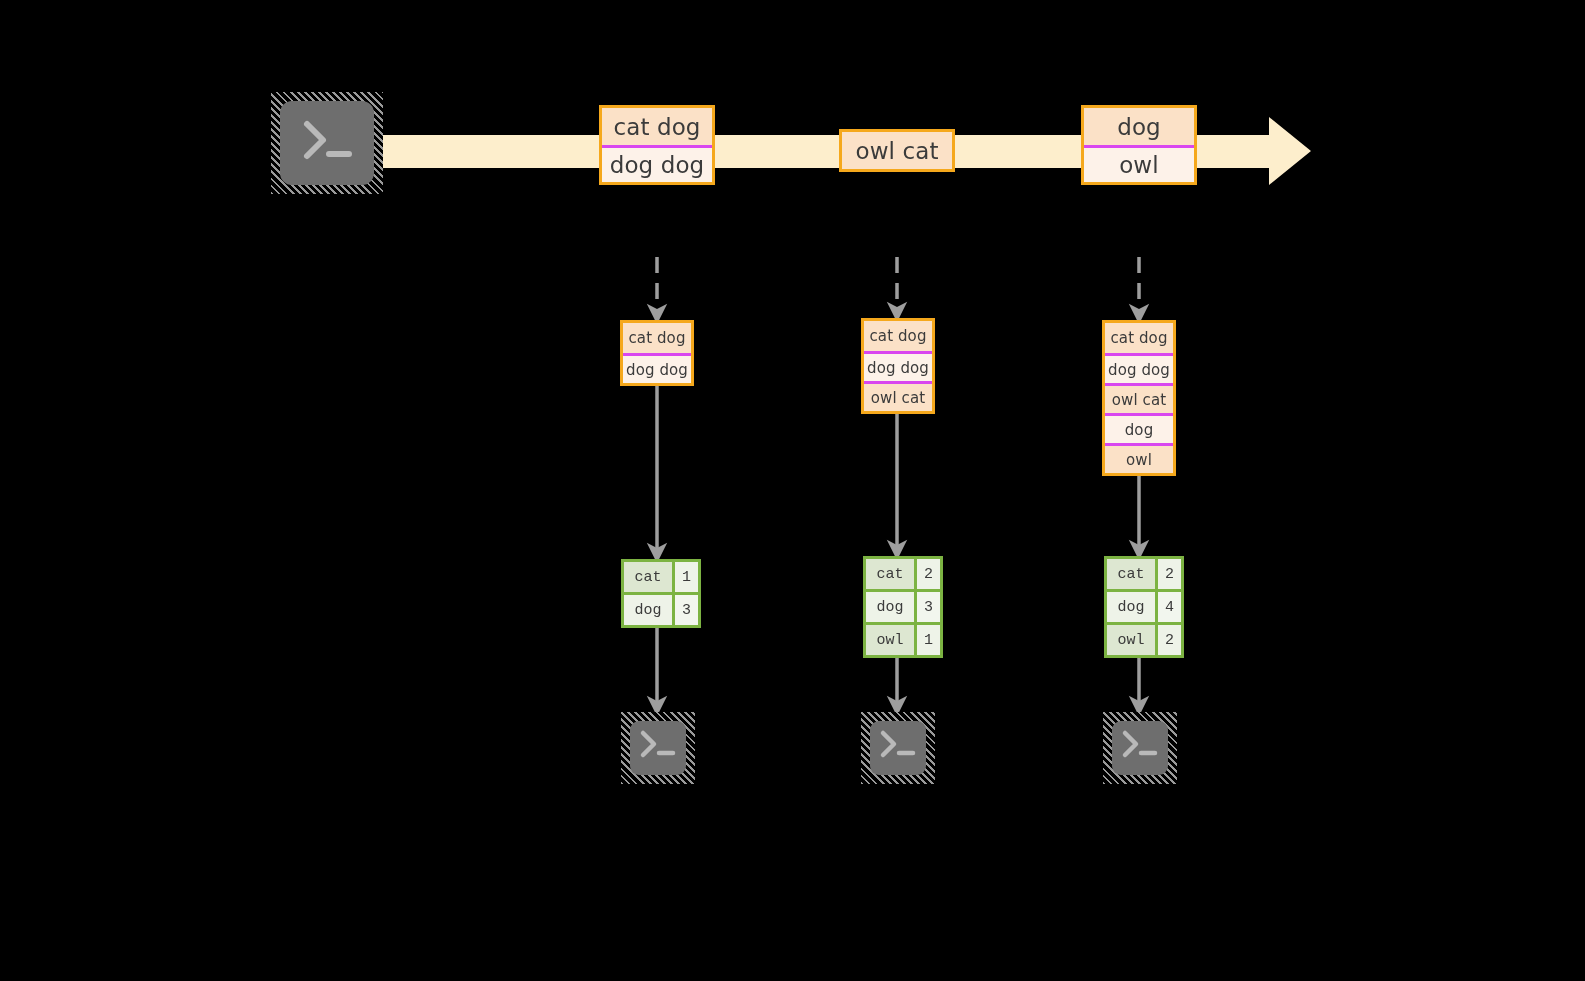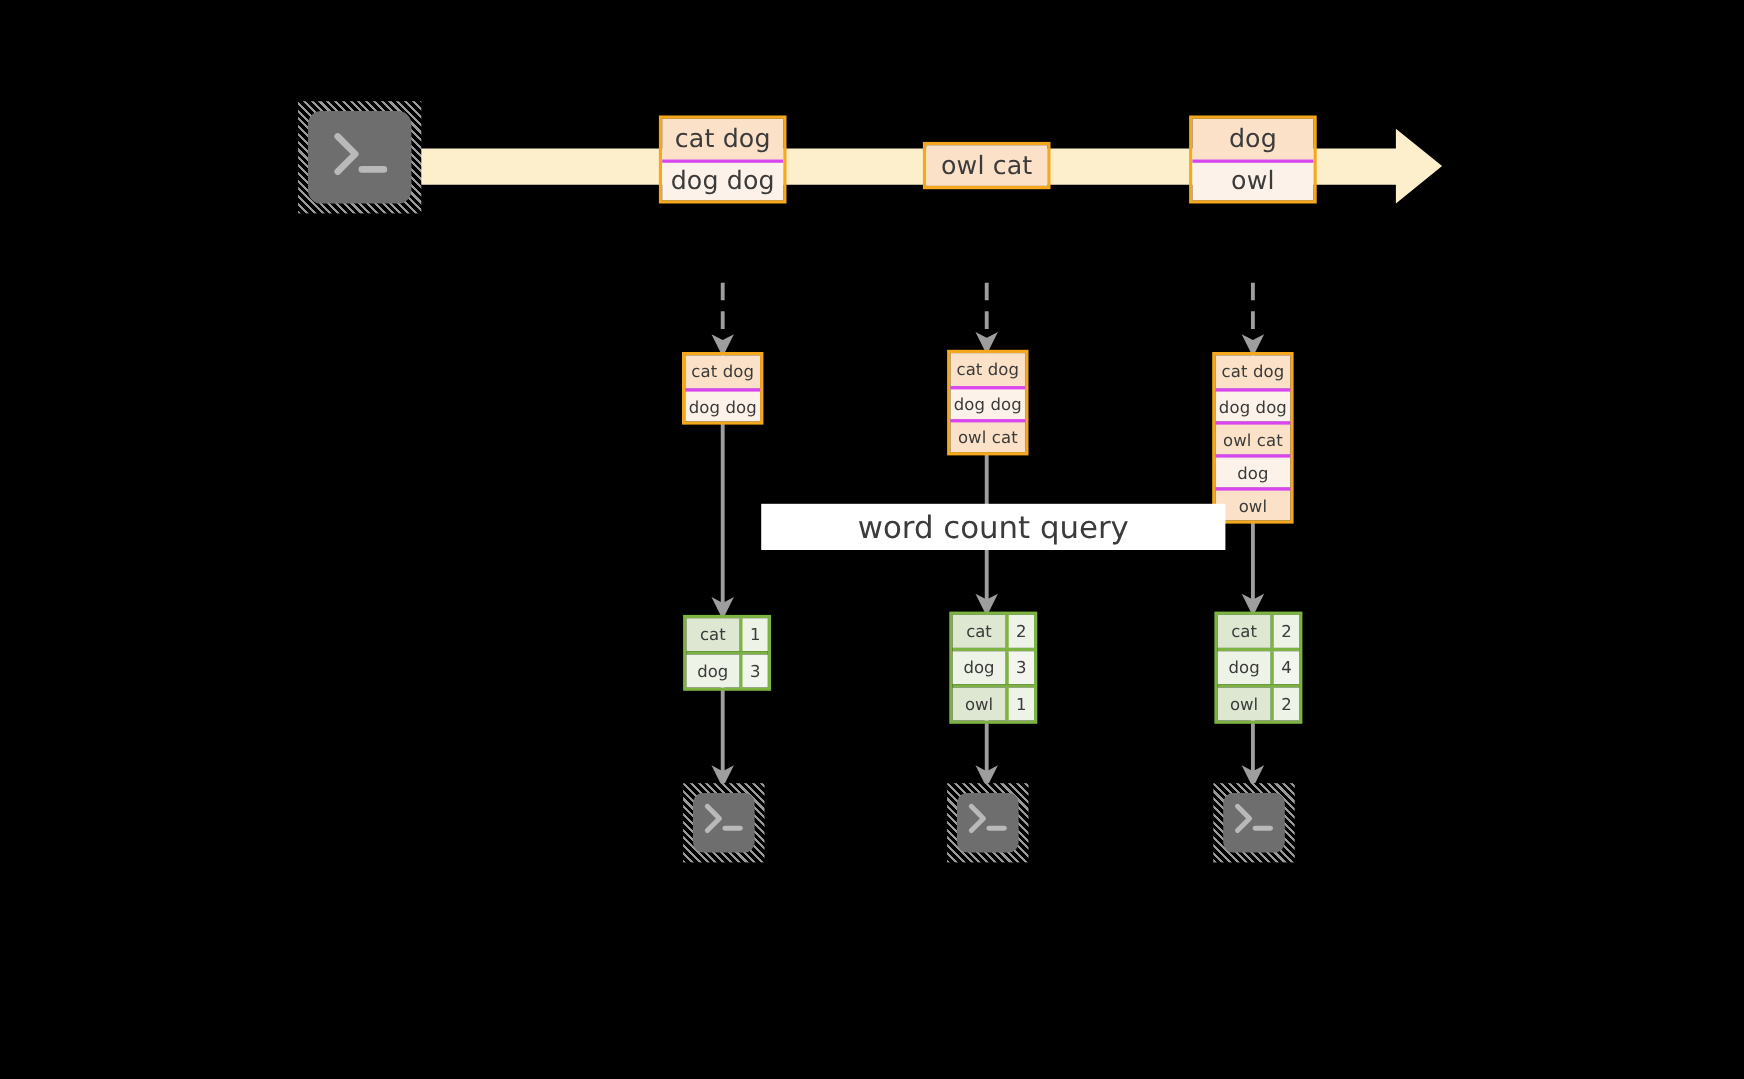--- a/index.html
+++ b/index.html
@@ -60,20 +60,21 @@
     padding: 0 8px;
   }
 
   
   .gtable {
     position: absolute;
     box-sizing: border-box;
     border: 3px solid #7cb342;
     display: flex;
     flex-direction: column;
+    font-family: Liberation Mono, monospace;
   }
   .grow {
     display: flex;
     height: 30px;
   }
   .grow + .grow { border-top: 3px solid #7cb342; }
   .gcell {
     box-sizing: border-box;
     display: flex;
     align-items: center;
@@ -192,23 +193,20 @@
   </div>
 
   <div class="msgbox small" style="left:1098px; top:320px; width:74px;">
     <div class="msgrow dark">cat dog</div>
     <div class="msgrow light">dog dog</div>
     <div class="msgrow dark">owl cat</div>
     <div class="msgrow light">dog</div>
     <div class="msgrow dark">owl</div>
   </div>
 
-  <div class="wcq" style="left:688px; top:458px; width:422px; height:42px; font-size:28px;">
-    <span>word count query</span>
-  </div>
 
   <div class="gtable" style="left:617px; top:559px;">
     <div class="grow">
       <div class="gcell key">cat</div>
       <div class="gcell val">1</div>
     </div>
     <div class="grow alt">
       <div class="gcell key">dog</div>
       <div class="gcell val">3</div>
     </div>

